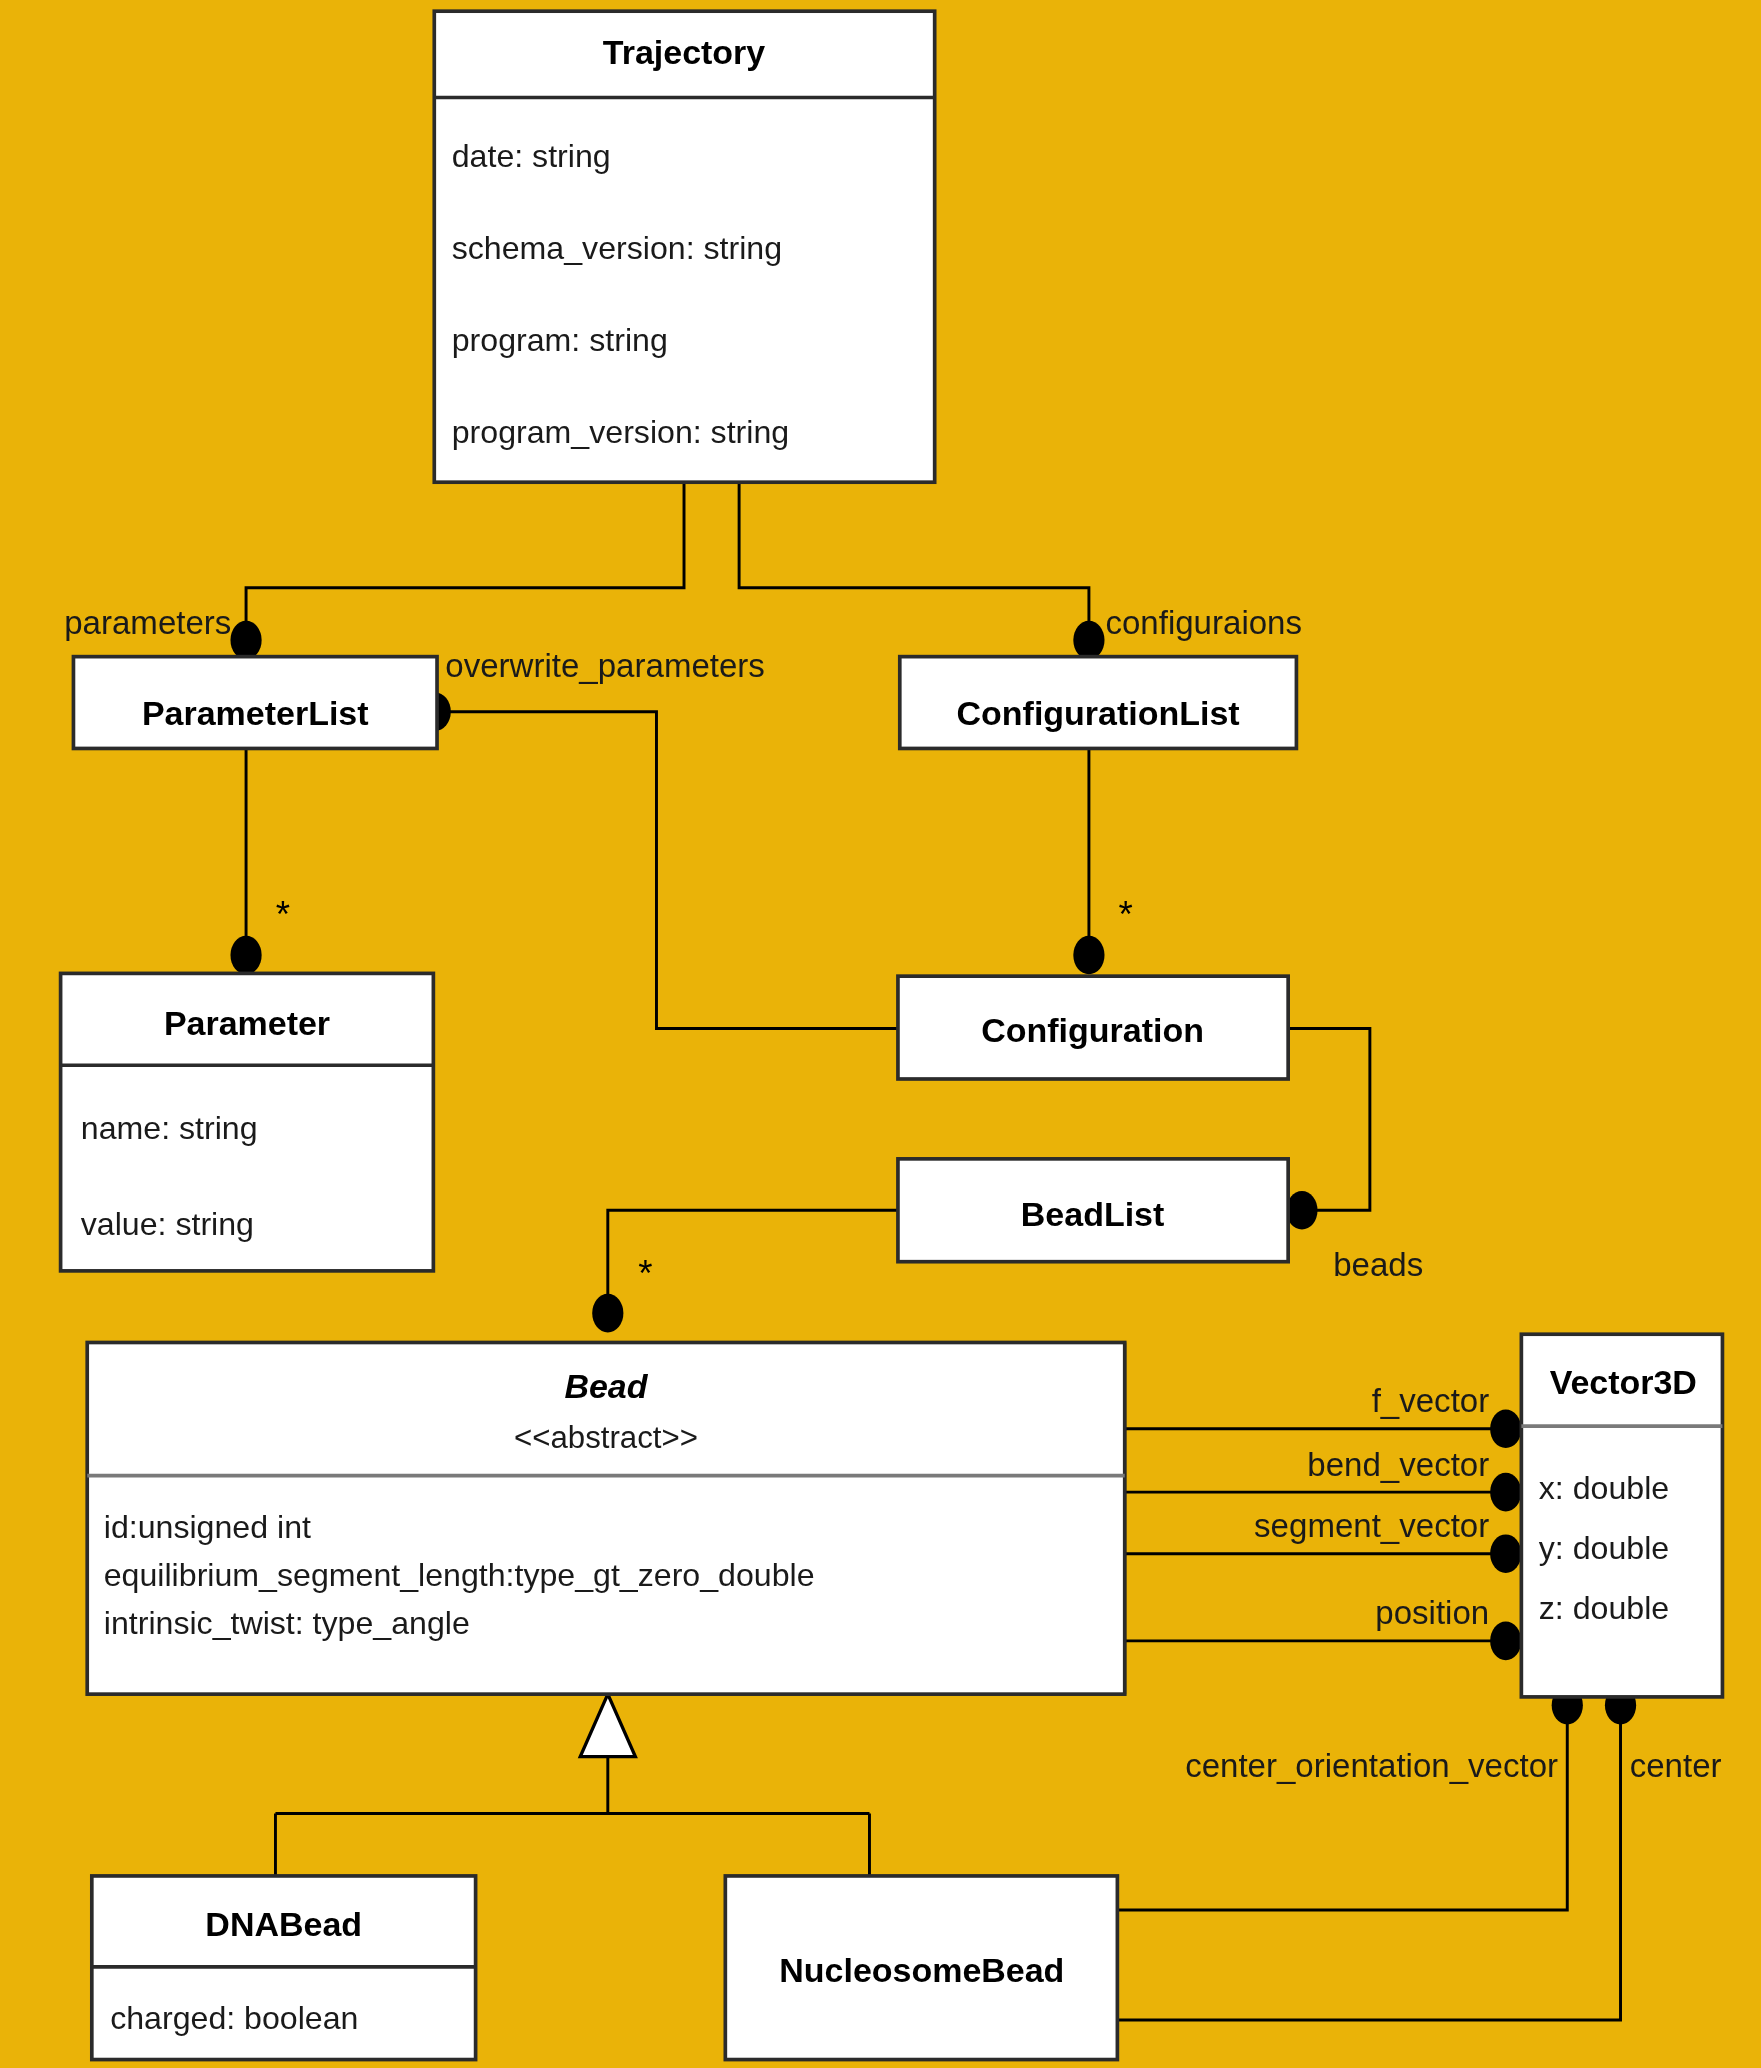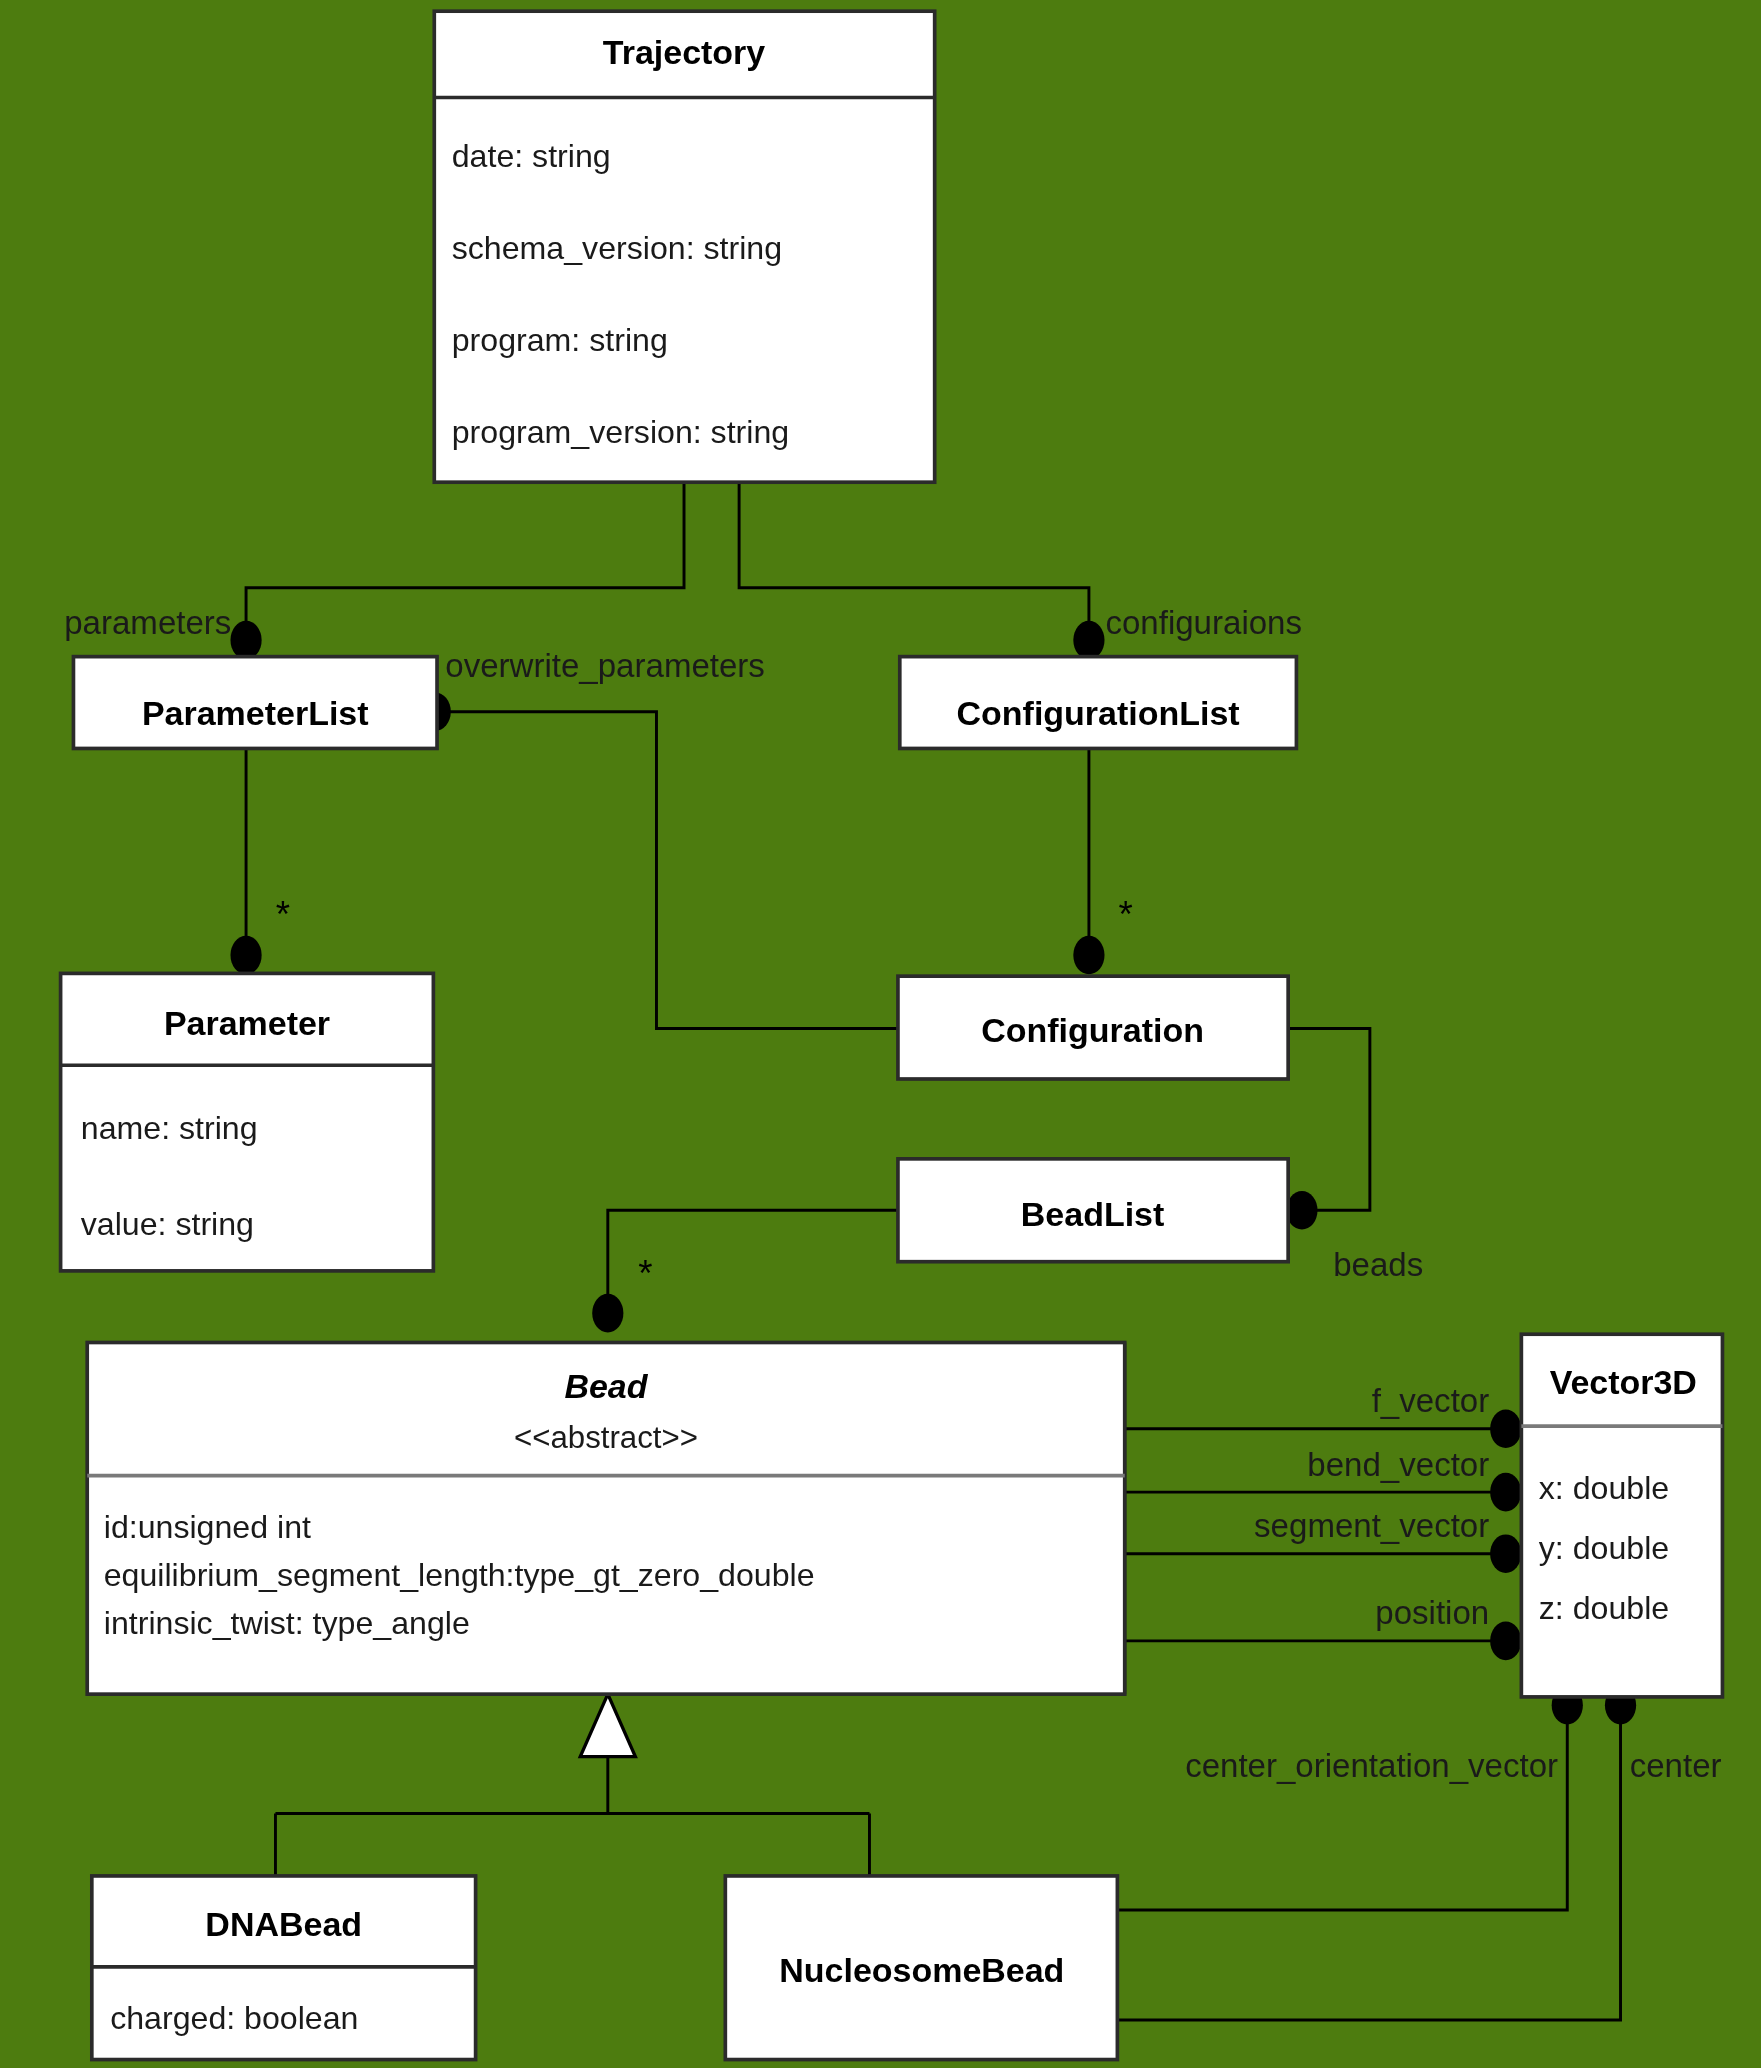--- a/index.html
+++ b/index.html
@@ -7,21 +7,21 @@
     padding: 0;
     background: #ffffff;
   }
   body {
     font-family: "Liberation Sans", sans-serif;
   }
   #diagram-root {
     position: relative;
     width: 1761px;
     height: 2068px;
-    background: #4d7c0f;
+    background: #eab308;
     overflow: hidden;
   }
   svg.uml-canvas {
     position: absolute;
     top: 0;
     left: 0;
     width: 1761px;
     height: 2068px;
   }
   

